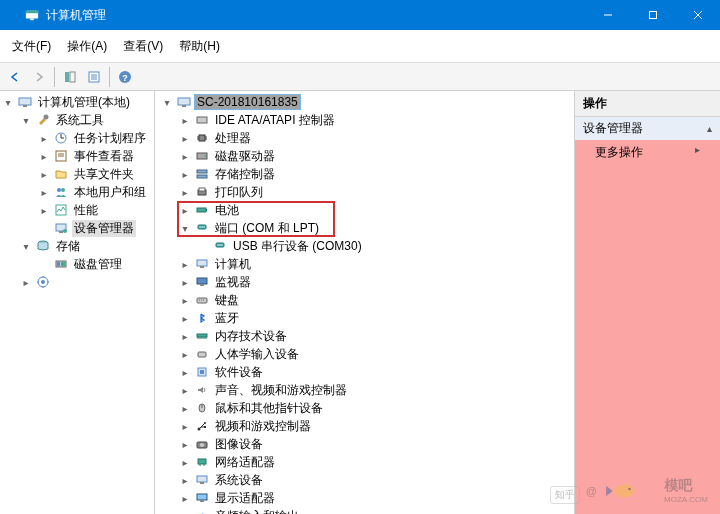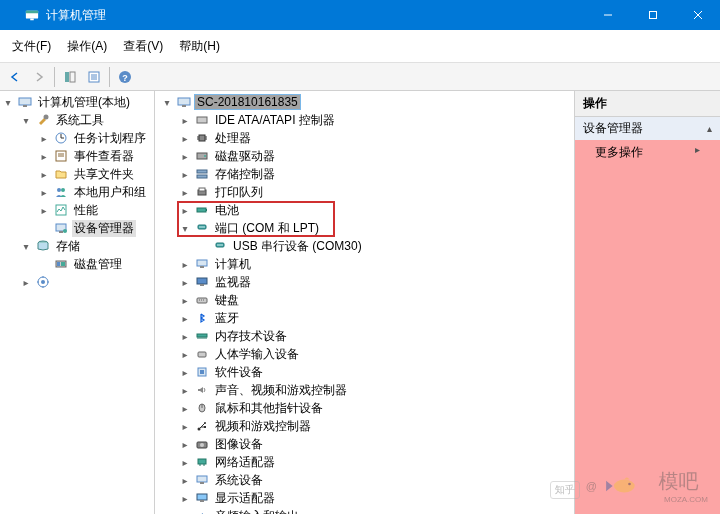--- a/index.html
+++ b/index.html
@@ -599,16 +599,16 @@
 <div class="watermark">
   <span class="zh">知乎</span>
   <span>@</span>
   <svg class="fish" viewBox="0 0 60 40">
     <ellipse cx="32" cy="20" rx="16" ry="10" fill="#f4c430"></ellipse>
     <path d="M14 20 L4 12 L4 28 Z" fill="#1a50a0"></path>
     <circle cx="40" cy="17" r="2" fill="#222"></circle>
     <path d="M32 10 Q36 4 40 10" fill="#f4c430"></path>
   </svg>
   <div style="display:flex; flex-direction:column; align-items:center;">
-    <span style="font-weight:normal; font-size:20px;">模吧</span>
+    <span style="font-weight:bold; font-size:14px;">模吧</span>
     <span style="font-size:8px;padding-left:15px;">MOZA.COM</span>
   </div>
 </div>
 
 </body></html>

